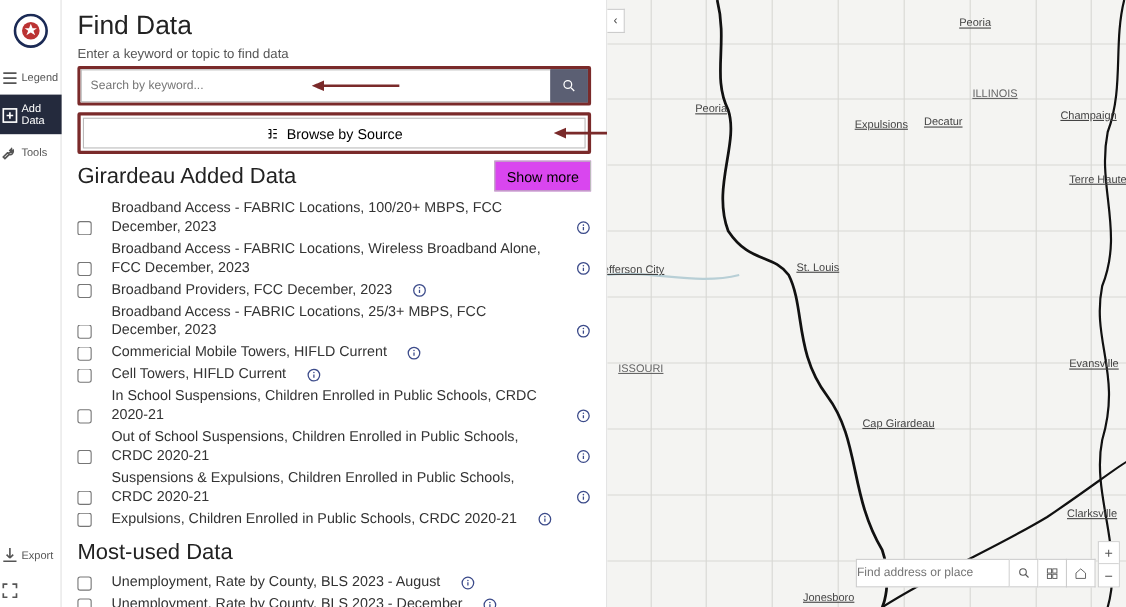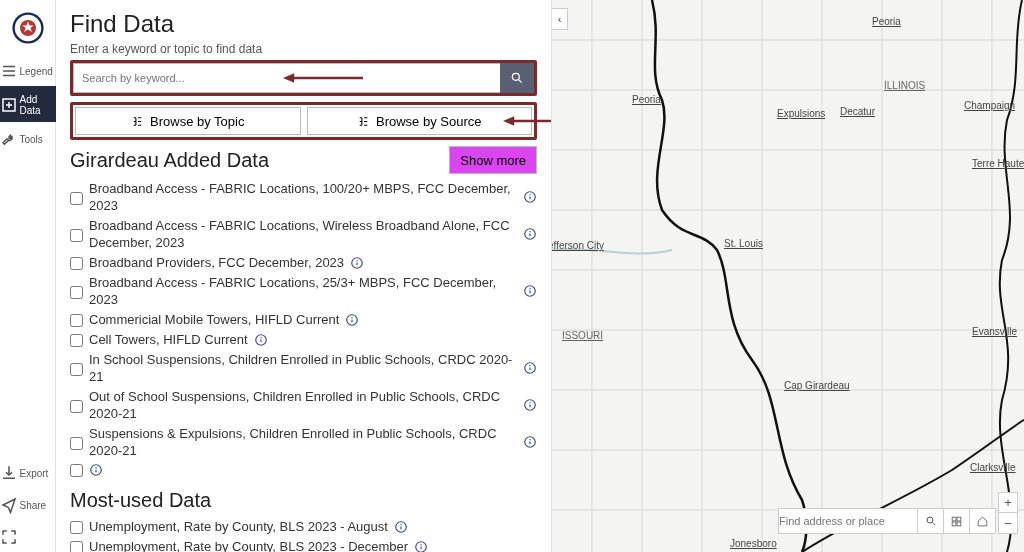--- a/index.html
+++ b/index.html
@@ -27,21 +27,21 @@
   .arrow-overlay-right { position: absolute; top: 50%; left: 430px; transform: translateY(-50%); pointer-events: none; }
 
   .browse-row { display: flex; gap: 6px; padding: 2px; }
   .browse-btn { flex: 1; height: 28px; border: 1px solid #bbb; background: #fff; font-size: 13px; display: flex; align-items: center; justify-content: center; gap: 6px; cursor: pointer; }
 
   .section-head { display: flex; align-items: center; justify-content: space-between; margin: 6px 0 6px; }
   .section-head h2 { font-size: 20px; font-weight: 400; color: #222; }
   .showmore-btn { height: 28px; padding: 0 10px; border: 1px solid #bbb; background: #d946ef; font-size: 13px; cursor: pointer; }
 
   .data-list { display: flex; flex-direction: column; gap: 3px; margin-bottom: 12px; }
-  .data-row { display: flex; align-items: center; gap: 6px; font-size: 13px; color: #333; line-height: 17px; }
+  .data-row { display: flex; align-items: flex-end; gap: 18px; font-size: 13px; color: #333; line-height: 17px; }
   .data-row input[type=checkbox] { margin-top: 2px; cursor: pointer; }
   .info-ico { width: 14px; height: 14px; flex-shrink: 0; }
 
   
   .map-panel { flex: 1; position: relative; background: #f2f2f0; overflow: hidden; }
   .map-svg { width: 100%; height: 100%; }
   .map-collapse { position: absolute; top: 8px; left: 0; width: 16px; height: 22px; background: #fff; border: 1px solid #ccc; border-left: none; display: flex; align-items: center; justify-content: center; cursor: pointer; font-size: 11px; color: #444; }
   .map-label { position: absolute; font-size: 10px; color: #666; white-space: nowrap; text-decoration: underline; }
   .map-label.city { color: #444; }
 
@@ -149,28 +149,20 @@
       <span class="icon">
           <svg width="18" height="18">
             <use href="#i-export"></use>
           </svg>
         </span>
       <span>Export</span>
     </div>
     <div class="nav-item">
       <span class="icon">
           <svg width="18" height="18">
-            <use href="#i-share"></use>
-          </svg>
-        </span>
-      <span>Share</span>
-    </div>
-    <div class="nav-item">
-      <span class="icon">
-          <svg width="18" height="18">
             <use href="#i-collapse"></use>
           </svg>
         </span>
     </div>
   </div>
 
   <div class="data-panel">
     <h1 class="panel-title">Find Data</h1>
     <div class="panel-hint">Enter a keyword or topic to find data</div>
 
@@ -187,28 +179,20 @@
       </div>
       <span class="arrow-overlay">
           <svg width="80" height="16">
             <use href="#i-arrow-left"></use>
           </svg>
         </span>
     </div>
 
     <div class="hl-box">
       <div class="browse-row">
-        <button class="browse-btn">
-          <span>
-              <svg width="13" height="13">
-                <use href="#i-tree"></use>
-              </svg>
-            </span>
-          <span>Browse by Topic</span>
-        </button>
         <button class="browse-btn">
           <span>
               <svg width="13" height="13">
                 <use href="#i-tree"></use>
               </svg>
             </span>
           <span>Browse by Source</span>
         </button>
       </div>
       <span class="arrow-overlay-right">
@@ -281,20 +265,21 @@
         </label>
         <label class="data-row">
           <input type="checkbox" style="">
           <span>Suspensions &amp; Expulsions, Children Enrolled in Public Schools, CRDC 2020-21</span>
           <svg class="info-ico" viewBox="0 0 24 24">
             <use href="#i-info"></use>
           </svg>
         </label>
         <label class="data-row">
           <input type="checkbox" style="">
+          <span>Expulsions, Children Enrolled in Public Schools, CRDC 2020-21</span>
           <svg class="info-ico" viewBox="0 0 24 24">
             <use href="#i-info"></use>
           </svg>
         </label>
       </div>
 
     <div class="section-head">
       <h2>Most-used Data</h2>
     </div>
     <div class="data-list" id="most-list">

